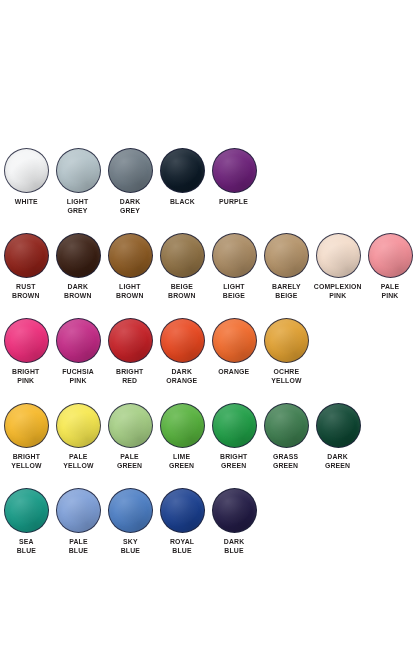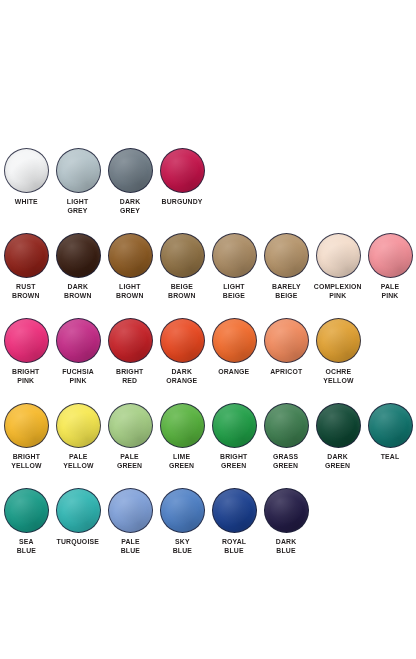--- a/index.html
+++ b/index.html
@@ -88,22 +88,26 @@
           <div class="swatch-disc" style="background-color: rgb(179, 195, 201); background-image: radial-gradient(circle at 34% 28%, rgba(255, 255, 255, 0.2) 0%, rgba(255, 255, 255, 0.06) 38%, rgba(0, 0, 0, 0) 62%), radial-gradient(circle at 70% 82%, rgba(0, 0, 0, 0.16) 0%, rgba(0, 0, 0, 0) 58%);"></div>
           <div class="swatch-label">LIGHT
 GREY</div>
         </div>
         <div class="swatch-cell">
           <div class="swatch-disc" style="background-color: rgb(109, 122, 132); background-image: radial-gradient(circle at 34% 28%, rgba(255, 255, 255, 0.2) 0%, rgba(255, 255, 255, 0.06) 38%, rgba(0, 0, 0, 0) 62%), radial-gradient(circle at 70% 82%, rgba(0, 0, 0, 0.16) 0%, rgba(0, 0, 0, 0) 58%);"></div>
           <div class="swatch-label">DARK
 GREY</div>
         </div>
         <div class="swatch-cell">
-          <div class="swatch-disc" style="background-color: rgb(196, 19, 74); background-image: radial-gradient(circle at 34% 28%, rgba(255, 255, 255, 0.2) 0%, rgba(255, 255, 255, 0.06) 38%, rgba(0, 0, 0, 0) 62%), radial-gradient(circle at 70% 82%, rgba(0, 0, 0, 0.16) 0%, rgba(0, 0, 0, 0) 58%);"></div>
-          <div class="swatch-label">BURGUNDY</div>
+          <div class="swatch-disc" style="background-color: rgb(13, 27, 40); background-image: radial-gradient(circle at 34% 28%, rgba(255, 255, 255, 0.2) 0%, rgba(255, 255, 255, 0.06) 38%, rgba(0, 0, 0, 0) 62%), radial-gradient(circle at 70% 82%, rgba(0, 0, 0, 0.16) 0%, rgba(0, 0, 0, 0) 58%);"></div>
+          <div class="swatch-label">BLACK</div>
+        </div>
+        <div class="swatch-cell">
+          <div class="swatch-disc" style="background-color: rgb(108, 32, 121); background-image: radial-gradient(circle at 34% 28%, rgba(255, 255, 255, 0.2) 0%, rgba(255, 255, 255, 0.06) 38%, rgba(0, 0, 0, 0) 62%), radial-gradient(circle at 70% 82%, rgba(0, 0, 0, 0.16) 0%, rgba(0, 0, 0, 0) 58%);"></div>
+          <div class="swatch-label">PURPLE</div>
         </div>
       </div>
       <div class="swatch-row">
         <div class="swatch-cell">
           <div class="swatch-disc" style="background-color: rgb(142, 33, 24); background-image: radial-gradient(circle at 34% 28%, rgba(255, 255, 255, 0.2) 0%, rgba(255, 255, 255, 0.06) 38%, rgba(0, 0, 0, 0) 62%), radial-gradient(circle at 70% 82%, rgba(0, 0, 0, 0.16) 0%, rgba(0, 0, 0, 0) 58%);"></div>
           <div class="swatch-label">RUST
 BROWN</div>
         </div>
         <div class="swatch-cell">
           <div class="swatch-disc" style="background-color: rgb(58, 31, 19); background-image: radial-gradient(circle at 34% 28%, rgba(255, 255, 255, 0.2) 0%, rgba(255, 255, 255, 0.06) 38%, rgba(0, 0, 0, 0) 62%), radial-gradient(circle at 70% 82%, rgba(0, 0, 0, 0.16) 0%, rgba(0, 0, 0, 0) 58%);"></div>
@@ -160,24 +164,20 @@
         <div class="swatch-cell">
           <div class="swatch-disc" style="background-color: rgb(232, 71, 31); background-image: radial-gradient(circle at 34% 28%, rgba(255, 255, 255, 0.2) 0%, rgba(255, 255, 255, 0.06) 38%, rgba(0, 0, 0, 0) 62%), radial-gradient(circle at 70% 82%, rgba(0, 0, 0, 0.16) 0%, rgba(0, 0, 0, 0) 58%);"></div>
           <div class="swatch-label">DARK
 ORANGE</div>
         </div>
         <div class="swatch-cell">
           <div class="swatch-disc" style="background-color: rgb(241, 106, 43); background-image: radial-gradient(circle at 34% 28%, rgba(255, 255, 255, 0.2) 0%, rgba(255, 255, 255, 0.06) 38%, rgba(0, 0, 0, 0) 62%), radial-gradient(circle at 70% 82%, rgba(0, 0, 0, 0.16) 0%, rgba(0, 0, 0, 0) 58%);"></div>
           <div class="swatch-label">ORANGE</div>
         </div>
         <div class="swatch-cell">
-          <div class="swatch-disc" style="background-color: rgb(240, 137, 92); background-image: radial-gradient(circle at 34% 28%, rgba(255, 255, 255, 0.2) 0%, rgba(255, 255, 255, 0.06) 38%, rgba(0, 0, 0, 0) 62%), radial-gradient(circle at 70% 82%, rgba(0, 0, 0, 0.16) 0%, rgba(0, 0, 0, 0) 58%);"></div>
-          <div class="swatch-label">APRICOT</div>
-        </div>
-        <div class="swatch-cell">
           <div class="swatch-disc" style="background-color: rgb(224, 160, 49); background-image: radial-gradient(circle at 34% 28%, rgba(255, 255, 255, 0.2) 0%, rgba(255, 255, 255, 0.06) 38%, rgba(0, 0, 0, 0) 62%), radial-gradient(circle at 70% 82%, rgba(0, 0, 0, 0.16) 0%, rgba(0, 0, 0, 0) 58%);"></div>
           <div class="swatch-label">OCHRE
 YELLOW</div>
         </div>
       </div>
       <div class="swatch-row">
         <div class="swatch-cell">
           <div class="swatch-disc" style="background-color: rgb(246, 184, 40); background-image: radial-gradient(circle at 34% 28%, rgba(255, 255, 255, 0.2) 0%, rgba(255, 255, 255, 0.06) 38%, rgba(0, 0, 0, 0) 62%), radial-gradient(circle at 70% 82%, rgba(0, 0, 0, 0.16) 0%, rgba(0, 0, 0, 0) 58%);"></div>
           <div class="swatch-label">BRIGHT
 YELLOW</div>
@@ -205,36 +205,28 @@
         <div class="swatch-cell">
           <div class="swatch-disc" style="background-color: rgb(61, 124, 78); background-image: radial-gradient(circle at 34% 28%, rgba(255, 255, 255, 0.2) 0%, rgba(255, 255, 255, 0.06) 38%, rgba(0, 0, 0, 0) 62%), radial-gradient(circle at 70% 82%, rgba(0, 0, 0, 0.16) 0%, rgba(0, 0, 0, 0) 58%);"></div>
           <div class="swatch-label">GRASS
 GREEN</div>
         </div>
         <div class="swatch-cell">
           <div class="swatch-disc" style="background-color: rgb(14, 70, 50); background-image: radial-gradient(circle at 34% 28%, rgba(255, 255, 255, 0.2) 0%, rgba(255, 255, 255, 0.06) 38%, rgba(0, 0, 0, 0) 62%), radial-gradient(circle at 70% 82%, rgba(0, 0, 0, 0.16) 0%, rgba(0, 0, 0, 0) 58%);"></div>
           <div class="swatch-label">DARK
 GREEN</div>
         </div>
-        <div class="swatch-cell">
-          <div class="swatch-disc" style="background-color: rgb(17, 117, 110); background-image: radial-gradient(circle at 34% 28%, rgba(255, 255, 255, 0.2) 0%, rgba(255, 255, 255, 0.06) 38%, rgba(0, 0, 0, 0) 62%), radial-gradient(circle at 70% 82%, rgba(0, 0, 0, 0.16) 0%, rgba(0, 0, 0, 0) 58%);"></div>
-          <div class="swatch-label">TEAL</div>
-        </div>
       </div>
       <div class="swatch-row">
         <div class="swatch-cell">
           <div class="swatch-disc" style="background-color: rgb(22, 154, 134); background-image: radial-gradient(circle at 34% 28%, rgba(255, 255, 255, 0.2) 0%, rgba(255, 255, 255, 0.06) 38%, rgba(0, 0, 0, 0) 62%), radial-gradient(circle at 70% 82%, rgba(0, 0, 0, 0.16) 0%, rgba(0, 0, 0, 0) 58%);"></div>
           <div class="swatch-label">SEA
 BLUE</div>
         </div>
         <div class="swatch-cell">
-          <div class="swatch-disc" style="background-color: rgb(47, 181, 178); background-image: radial-gradient(circle at 34% 28%, rgba(255, 255, 255, 0.2) 0%, rgba(255, 255, 255, 0.06) 38%, rgba(0, 0, 0, 0) 62%), radial-gradient(circle at 70% 82%, rgba(0, 0, 0, 0.16) 0%, rgba(0, 0, 0, 0) 58%);"></div>
-          <div class="swatch-label">TURQUOISE</div>
-        </div>
-        <div class="swatch-cell">
           <div class="swatch-disc" style="background-color: rgb(126, 159, 216); background-image: radial-gradient(circle at 34% 28%, rgba(255, 255, 255, 0.2) 0%, rgba(255, 255, 255, 0.06) 38%, rgba(0, 0, 0, 0) 62%), radial-gradient(circle at 70% 82%, rgba(0, 0, 0, 0.16) 0%, rgba(0, 0, 0, 0) 58%);"></div>
           <div class="swatch-label">PALE
 BLUE</div>
         </div>
         <div class="swatch-cell">
           <div class="swatch-disc" style="background-color: rgb(76, 126, 196); background-image: radial-gradient(circle at 34% 28%, rgba(255, 255, 255, 0.2) 0%, rgba(255, 255, 255, 0.06) 38%, rgba(0, 0, 0, 0) 62%), radial-gradient(circle at 70% 82%, rgba(0, 0, 0, 0.16) 0%, rgba(0, 0, 0, 0) 58%);"></div>
           <div class="swatch-label">SKY
 BLUE</div>
         </div>
         <div class="swatch-cell">

